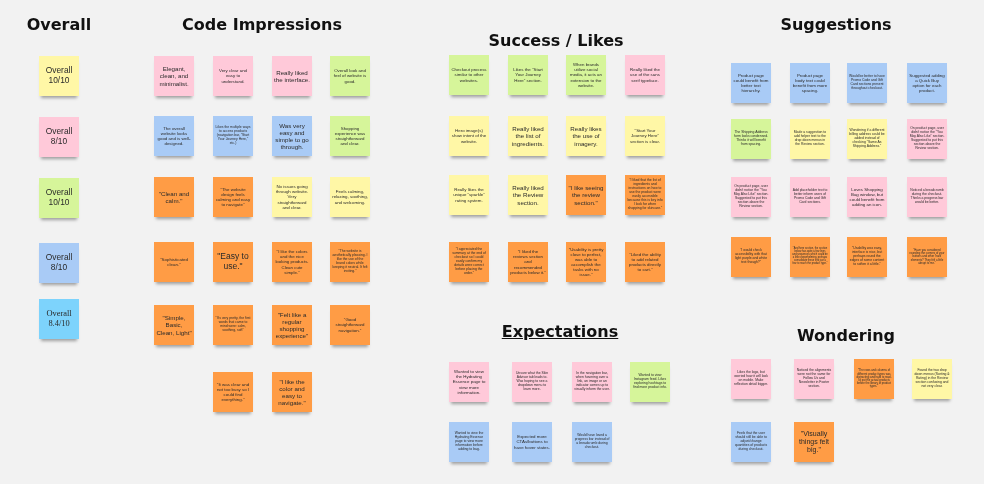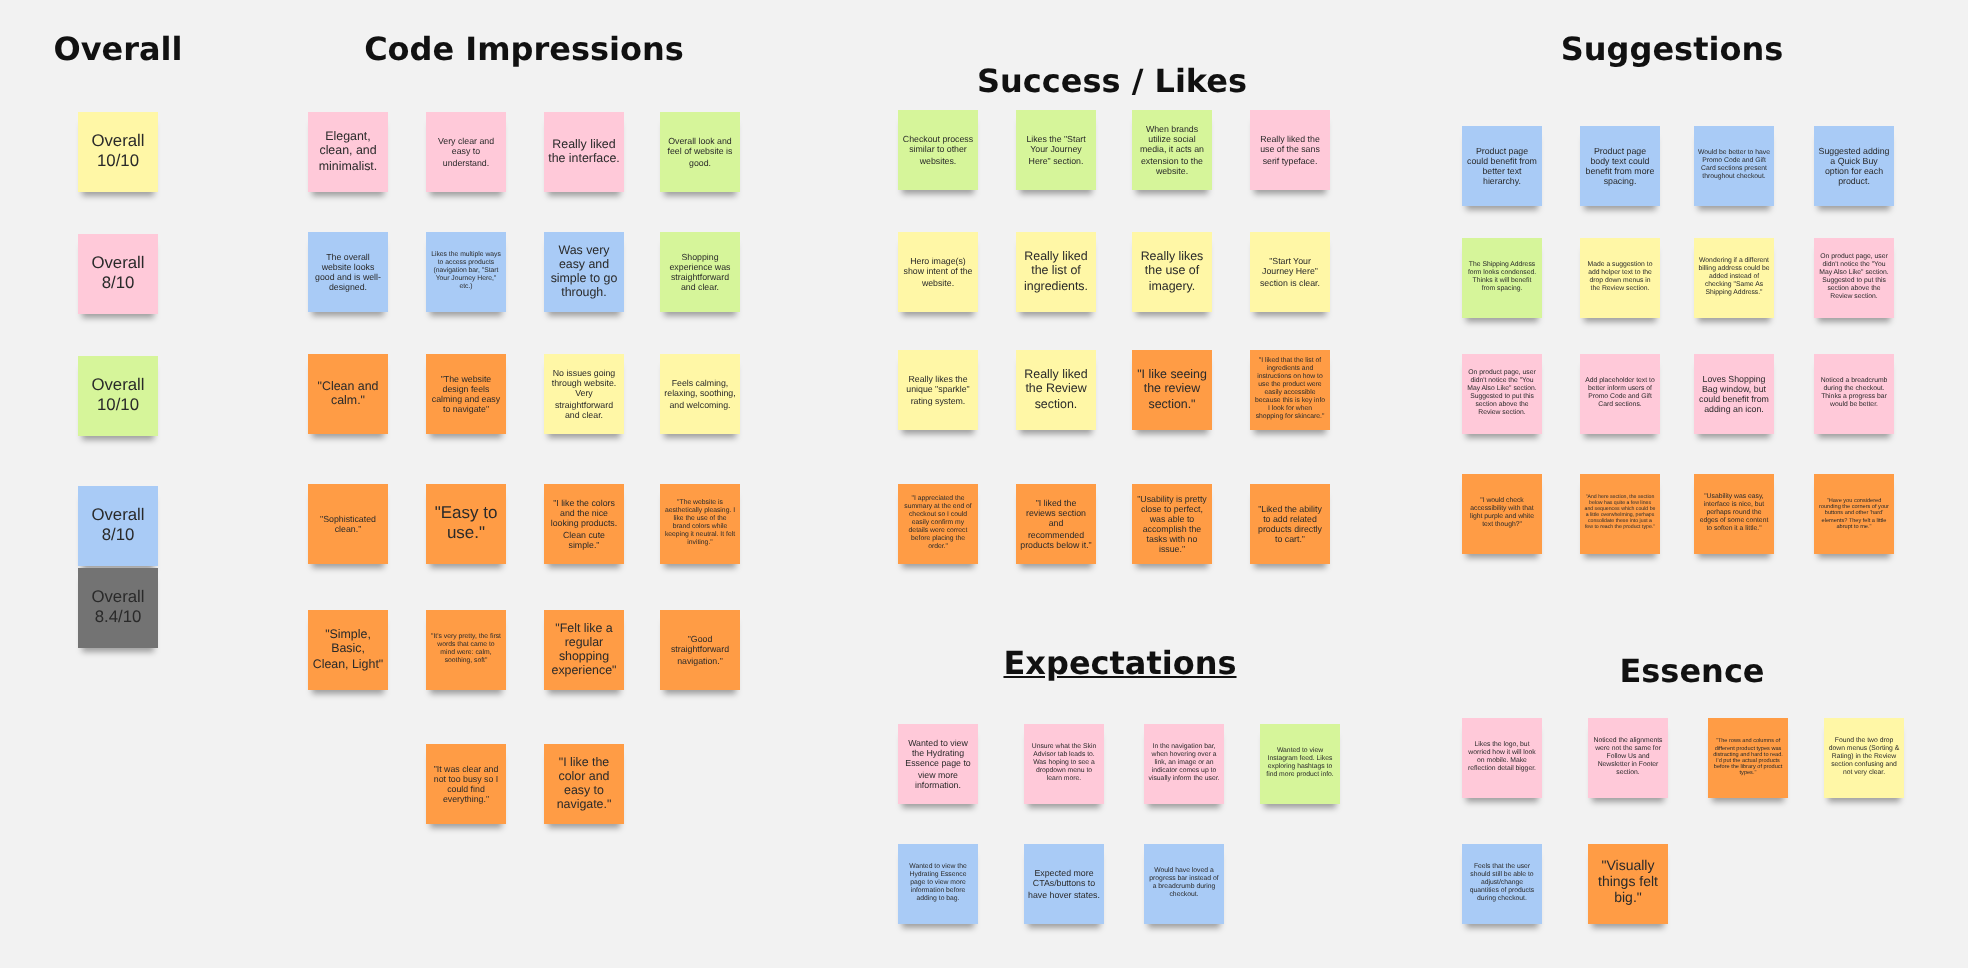--- a/index.html
+++ b/index.html
@@ -29,35 +29,35 @@
   .ov { width:40px; height:40px; font-size:8.4px; }
 </style>
 </head>
 <body>
 
 <div class="title" style="left:59px;top:15px;">Overall</div>
 <div class="title" style="left:262px;top:15px;">Code Impressions</div>
 <div class="title" style="left:556px;top:15px;margin-top:16px;">Success / Likes</div>
 <div class="title" style="left:560px;top:322px;text-decoration:underline;">Expectations</div>
 <div class="title" style="left:836px;top:15px;">Suggestions</div>
-<div class="title" style="left:846px;top:326px;">Essence</div>
+<div class="title" style="left:846px;top:326px;">Wondering</div>
 
 <div class="note ov" style="left:39px;top:56px;background:#fff7a6;">
     <span>Overall 10/10</span>
   </div>
 <div class="note ov" style="left:39px;top:117px;background:#ffc9d9;">
     <span>Overall 8/10</span>
   </div>
 <div class="note ov" style="left:39px;top:178px;background:#d6f59a;">
     <span>Overall 10/10</span>
   </div>
 <div class="note ov" style="left:39px;top:243px;background:#a9cbf6;">
     <span>Overall 8/10</span>
   </div>
-<div class="note ov" style="left:39px;top:284px;background:#737373;">
+<div class="note ov" style="left:39px;top:299px;background:#7dd3fc;font-family:Liberation Serif, serif;">
     <span>Overall 8.4/10</span>
   </div>
 
 <div class="note s-l" style="left:154px;top:56px;background:#ffc9d9;">
     <span>Elegant, clean, and minimalist.</span>
   </div>
 <div class="note s-m" style="left:213px;top:56px;background:#ffc9d9;">
     <span>Very clear and easy to understand.</span>
   </div>
 <div class="note s-l" style="left:272px;top:56px;background:#ffc9d9;">

